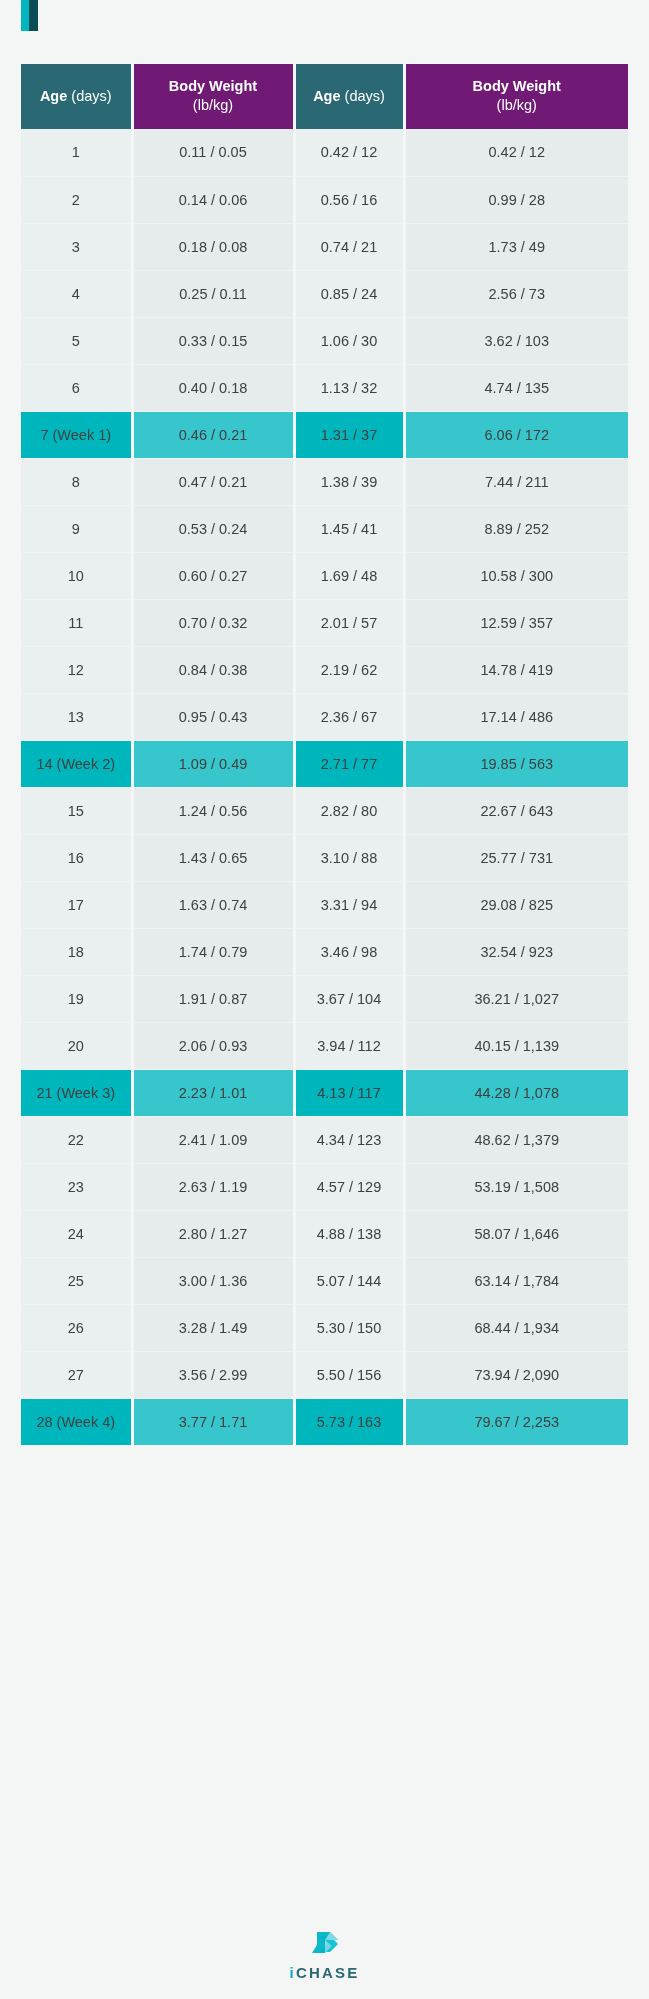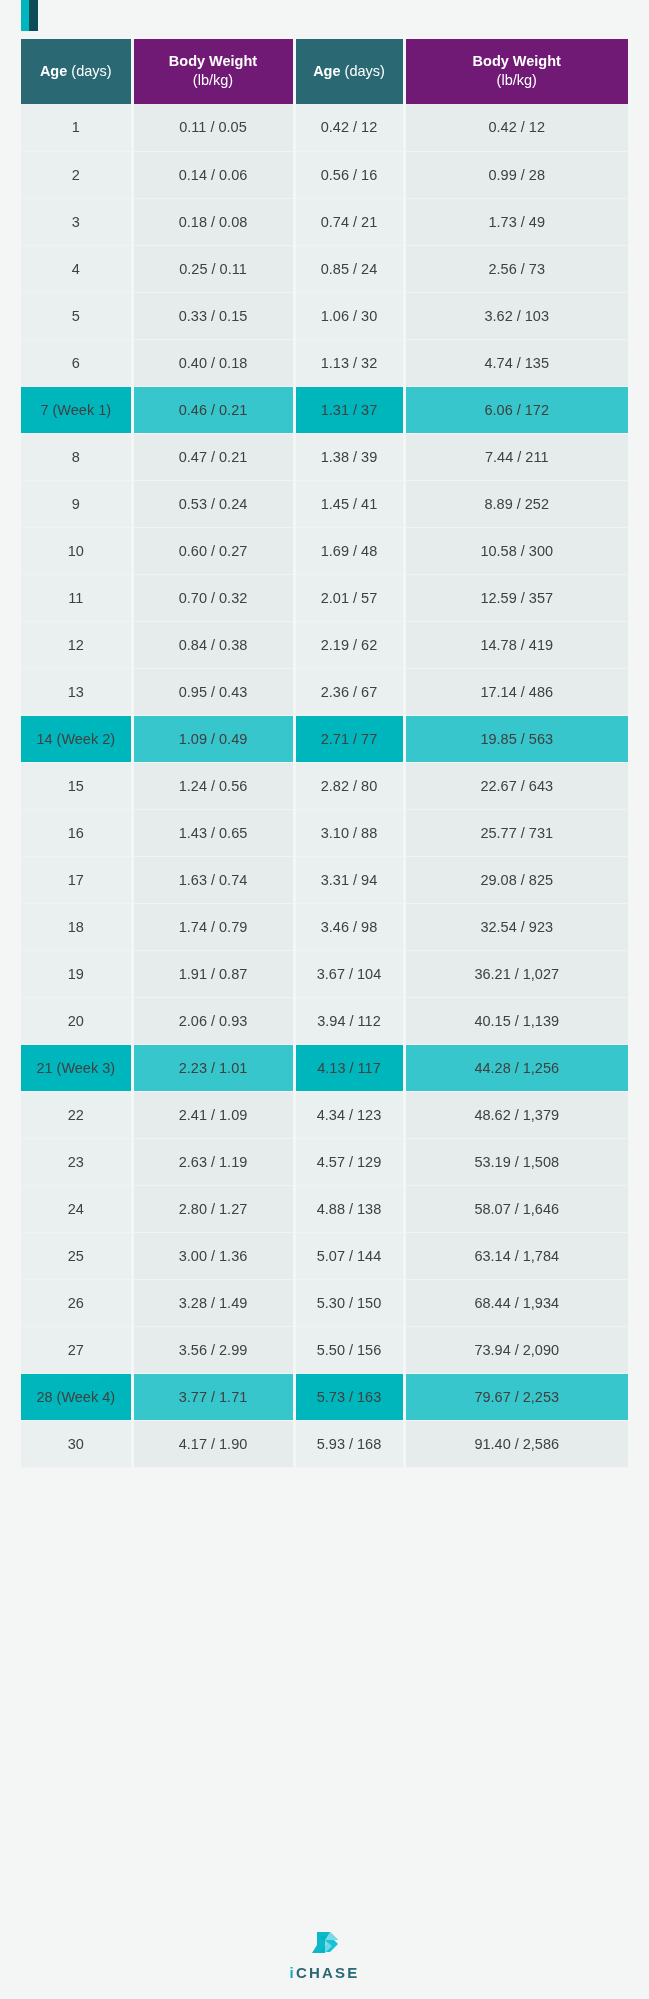--- a/index.html
+++ b/index.html
@@ -48,20 +48,21 @@
     position: absolute;
     top: 39px;
     left: 21px;
     width: 607px;
   }
   table.growth-table {
     border-collapse: collapse;
     border-spacing: 0;
     width: 607px;
     table-layout: fixed;
+    margin-top: 25px;
   }
   table.growth-table col.c1 { width: 111px; }
   table.growth-table col.c2 { width: 162px; }
   table.growth-table col.c3 { width: 110px; }
   table.growth-table col.c4 { width: 224px; }
 
   thead th {
     color: #ffffff;
     font-size: 14.5px;
     line-height: 19px;
@@ -277,21 +278,21 @@
           <tr class="normal">
             <td class="col-a"><span>20</span></td>
             <td class="col-b">2.06 / 0.93</td>
             <td class="col-a">3.94 / 112</td>
             <td class="col-b">40.15 / 1,139</td>
           </tr>
           <tr class="week">
             <td class="col-a"><span>21</span> <span class="wk">(Week 3)</span></td>
             <td class="col-b">2.23 / 1.01</td>
             <td class="col-a">4.13 / 117</td>
-            <td class="col-b">44.28 / 1,256</td>
+            <td class="col-b">44.28 / 1,078</td>
           </tr>
           <tr class="normal">
             <td class="col-a"><span>22</span></td>
             <td class="col-b">2.41 / 1.09</td>
             <td class="col-a">4.34 / 123</td>
             <td class="col-b">48.62 / 1,379</td>
           </tr>
           <tr class="normal">
             <td class="col-a"><span>23</span></td>
             <td class="col-b">2.63 / 1.19</td>
@@ -320,26 +321,20 @@
             <td class="col-a"><span>27</span></td>
             <td class="col-b">3.56 / 2.99</td>
             <td class="col-a">5.50 / 156</td>
             <td class="col-b">73.94 / 2,090</td>
           </tr>
           <tr class="week">
             <td class="col-a"><span>28</span> <span class="wk">(Week 4)</span></td>
             <td class="col-b">3.77 / 1.71</td>
             <td class="col-a">5.73 / 163</td>
             <td class="col-b">79.67 / 2,253</td>
-          </tr>
-          <tr class="normal">
-            <td class="col-a"><span>30</span></td>
-            <td class="col-b">4.17 / 1.90</td>
-            <td class="col-a">5.93 / 168</td>
-            <td class="col-b">91.40 / 2,586</td>
           </tr>
         </tbody>
     </table>
   </div>
 
   <div class="footer">
     <svg class="logo-mark" viewBox="0 0 34 26">
       <polygon points="11,5 22,5 30,13 22,21 11,21 19,13" fill="#16c3d4"></polygon>
       <polygon points="3,21 14,21 22,13 14,5 3,5 11,13" fill="#00b0c4" opacity="0"></polygon>
       <polygon points="4,22 17,22 17,9 30,9 22,1 9,1 9,14" fill="#00b5c6" opacity="0.95"></polygon>

